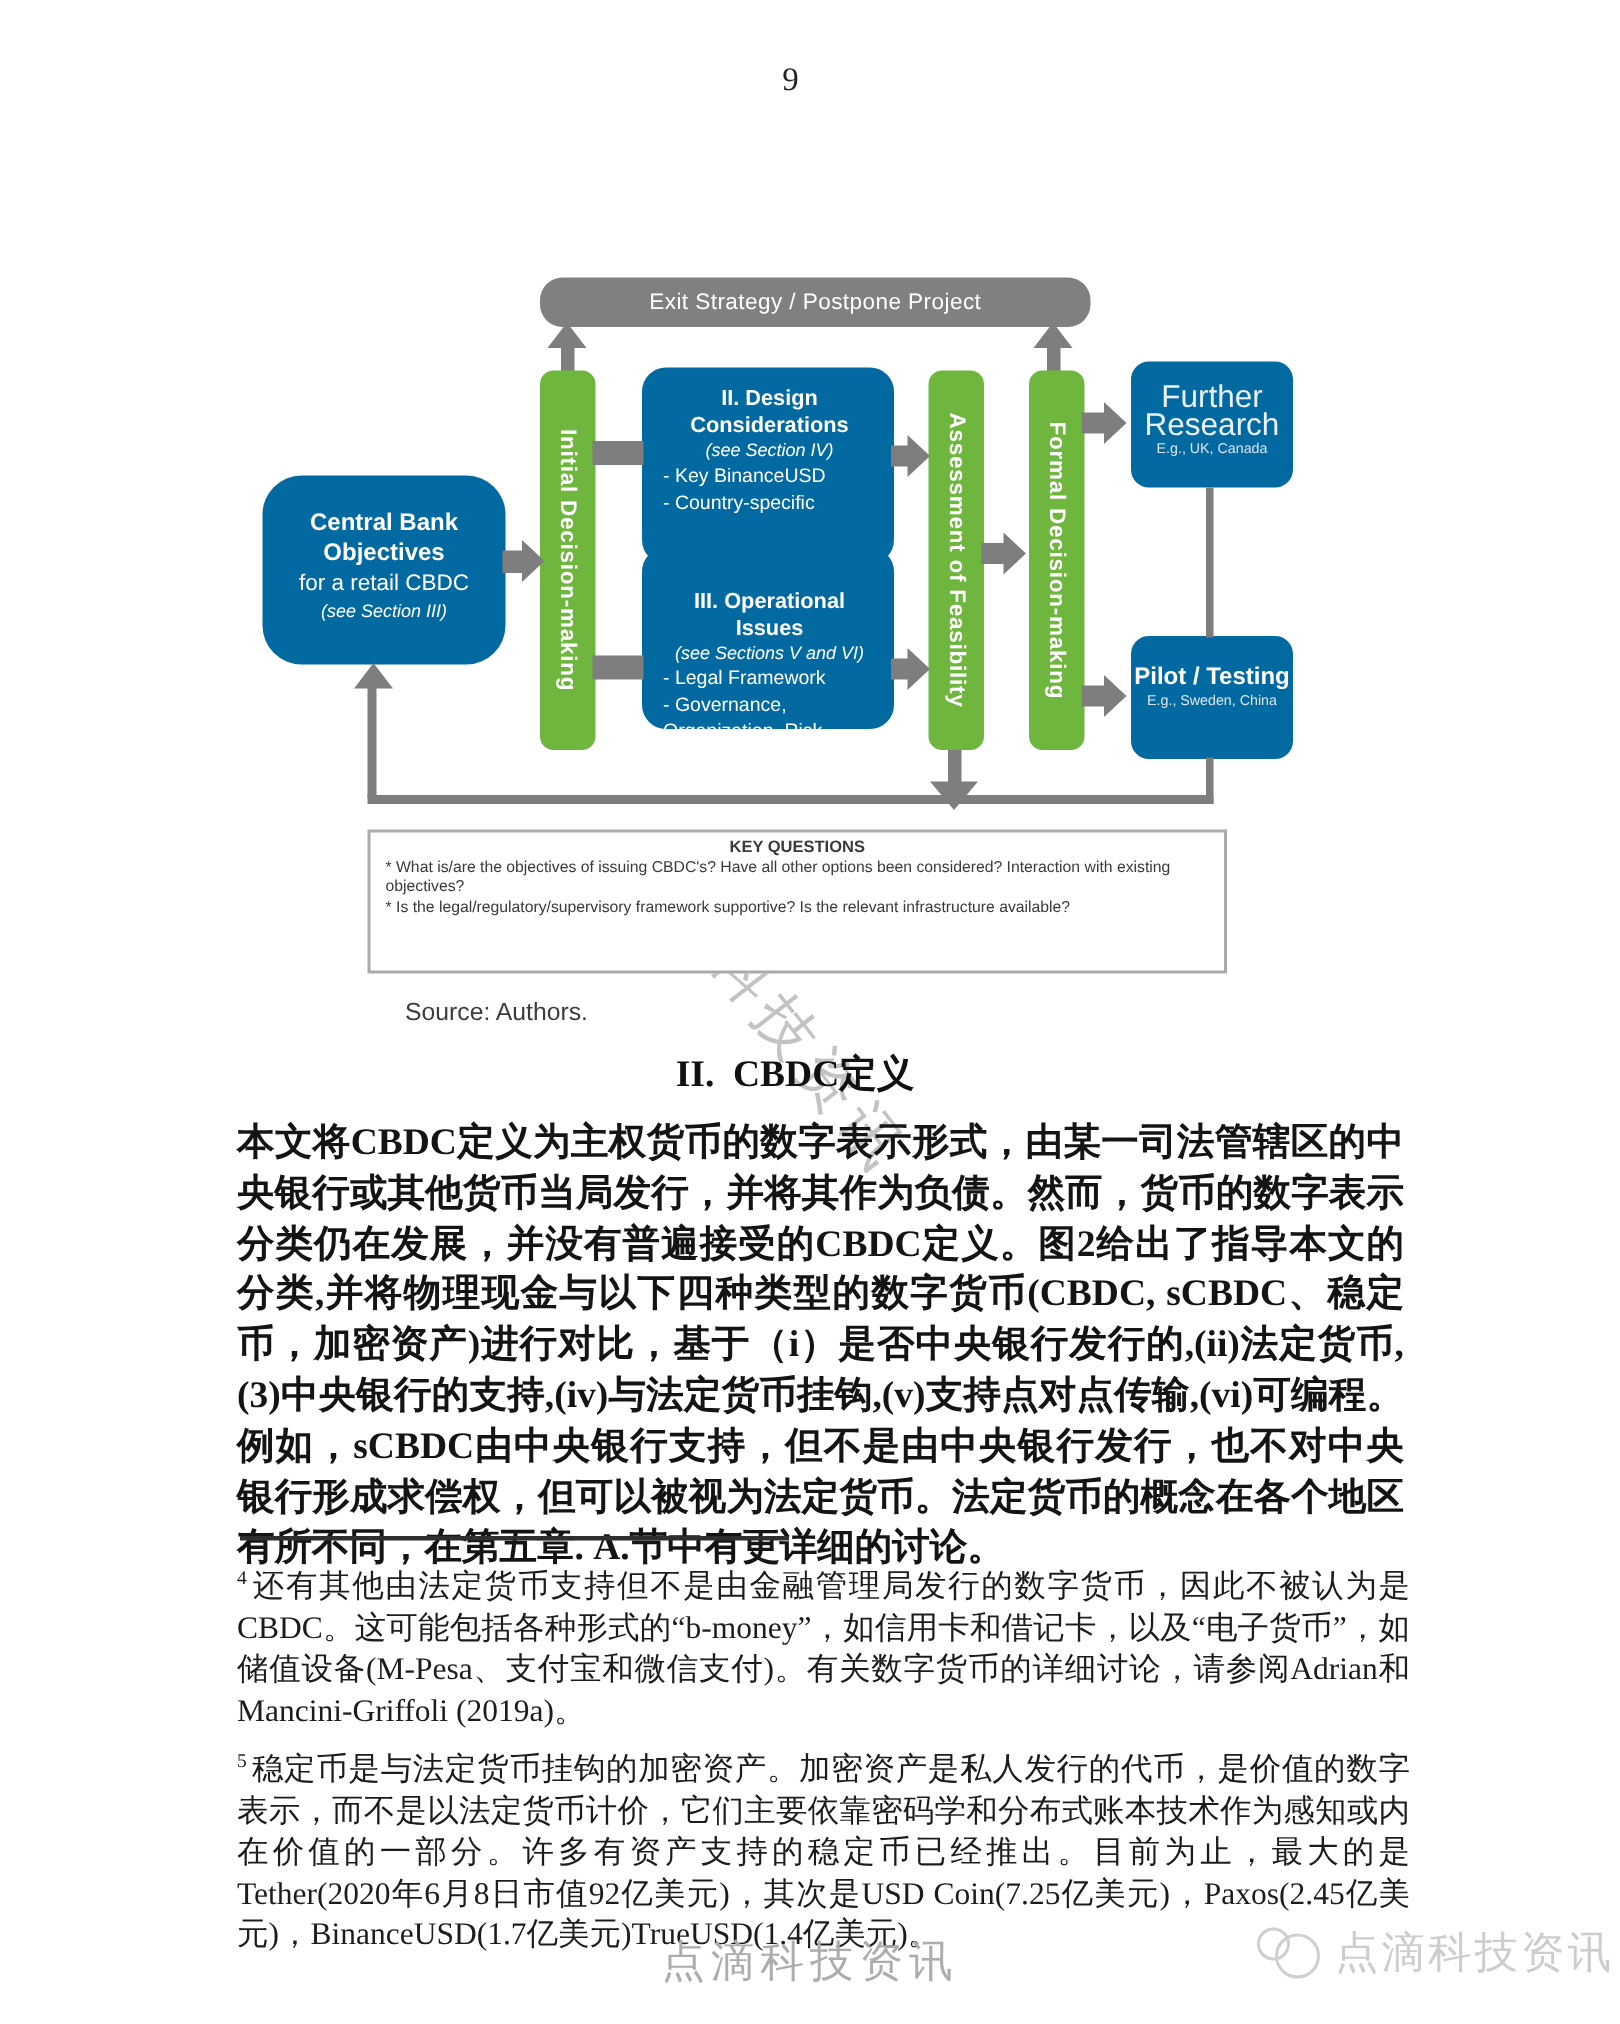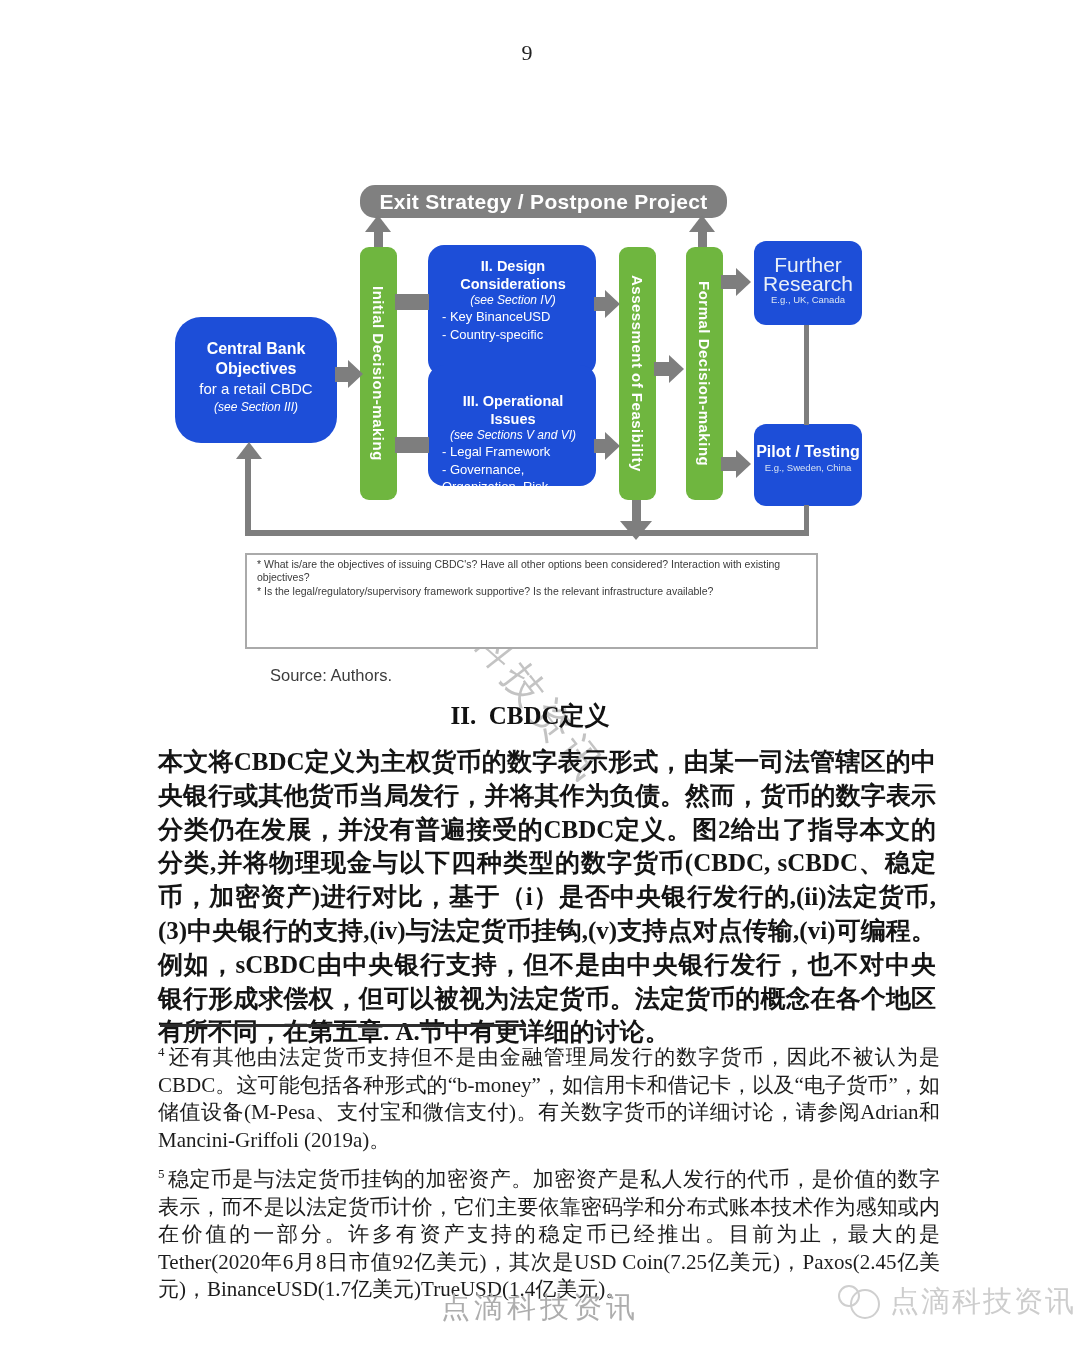--- a/index.html
+++ b/index.html
@@ -17,30 +17,30 @@
   .body-par{left:158px;top:745px;width:778px;font-family:"Liberation Serif",serif;font-weight:bold;
             font-size:25px;line-height:33.8px;text-align:justify;color:#141414;}
   .fn-sep{left:160px;top:1024px;width:366px;height:3px;background:#2e2e2e;}
   .footnote{left:158px;width:782px;font-family:"Liberation Serif",serif;font-size:21px;
             line-height:27.6px;text-align:justify;color:#1c1c1c;}
   .fn4{top:1038px;} .fn5{top:1160px;}
   .fn-marker{vertical-align:super;font-size:13px;padding-right:3px;}
   .source-note{left:270px;top:666px;font-size:16.5px;color:#3c3c3c;}
 
   
-  .graybar{background:#808080;color:#fff;font-weight:bold;font-size:21px;text-align:center;
+  .graybar{background:#808080;color:#fff;font-weight:normal;font-size:15px;text-align:center;
            border-radius:15px;}
   .exit-bar{left:360px;top:185px;width:367px;height:33px;line-height:33px;letter-spacing:.3px;}
   .greenbar{background:#6fb63f;color:#fff;border-radius:9px;display:flex;align-items:center;
             justify-content:center;writing-mode:vertical-rl;font-size:15px;font-weight:600;
             letter-spacing:.5px;}
   .g1{left:360px;top:247px;width:37px;height:253px;}
   .g2{left:619px;top:247px;width:37px;height:253px;}
   .g3{left:686px;top:247px;width:37px;height:253px;}
-  .bluebox{background:#1d4ed8;color:#fff;border-radius:16px;box-sizing:border-box;}
+  .bluebox{background:#0369a1;color:#fff;border-radius:16px;box-sizing:border-box;}
   .b-central{left:175px;top:317px;width:162px;height:126px;border-radius:26px;text-align:center;
              padding-top:22px;}
   .b-central .t1{font-weight:bold;font-size:16px;line-height:20px;}
   .b-central .t2{font-size:15px;line-height:20px;}
   .b-central .t3{font-style:italic;font-size:12px;line-height:17px;}
   .b-design{left:428px;top:245px;width:168px;height:131px;padding:12px 12px 0 14px;}
   .b-design .ttl{font-weight:bold;font-size:14.5px;text-align:center;line-height:18px;}
   .b-design .note{font-style:italic;font-size:12px;text-align:center;line-height:15px;}
   .b-design .item{font-size:13px;line-height:17.5px;}
   .b-oper{left:428px;top:365px;width:168px;height:121px;padding:27px 12px 0 14px;}
@@ -165,20 +165,21 @@
 
     <div class="abs conn" style="left:632px;top:500px;width:9px;height:23px;"></div>
     <div class="abs tri tri-down" style="left:620px;top:521px;"></div>
 
     <div class="abs conn" style="left:804px;top:505px;width:5px;height:30px;"></div>
     <div class="abs conn" style="left:245px;top:530px;width:564px;height:6px;"></div>
     <div class="abs conn" style="left:245px;top:458px;width:6px;height:74px;"></div>
     <div class="abs tri tri-up" style="left:236px;top:442px;"></div>
 
     <div class="abs kq">
+      <div class="kq-title">KEY QUESTIONS</div>
       <div class="kq-item">* What is/are the objectives of issuing CBDC's? Have all other options been considered? Interaction with existing objectives?</div>
       <div class="kq-item">* Is the legal/regulatory/supervisory framework supportive? Is the relevant infrastructure available?</div>
     </div>
 
     <div class="abs source-note">Source: Authors.</div>
   </div>
 
   <div class="abs section-heading">II.  CBDC定义</div>
 
   <div class="abs body-par">本文将CBDC定义为主权货币的数字表示形式，由某一司法管辖区的中央银行或其他货币当局发行，并将其作为负债。然而，货币的数字表示分类仍在发展，并没有普遍接受的CBDC定义。图2给出了指导本文的分类,并将物理现金与以下四种类型的数字货币(CBDC, sCBDC、稳定币，加密资产)进行对比，基于（i）是否中央银行发行的,(ii)法定货币,(3)中央银行的支持,(iv)与法定货币挂钩,(v)支持点对点传输,(vi)可编程。例如，sCBDC由中央银行支持，但不是由中央银行发行，也不对中央银行形成求偿权，但可以被视为法定货币。法定货币的概念在各个地区有所不同，在第五章. A.节中有更详细的讨论。</div>

